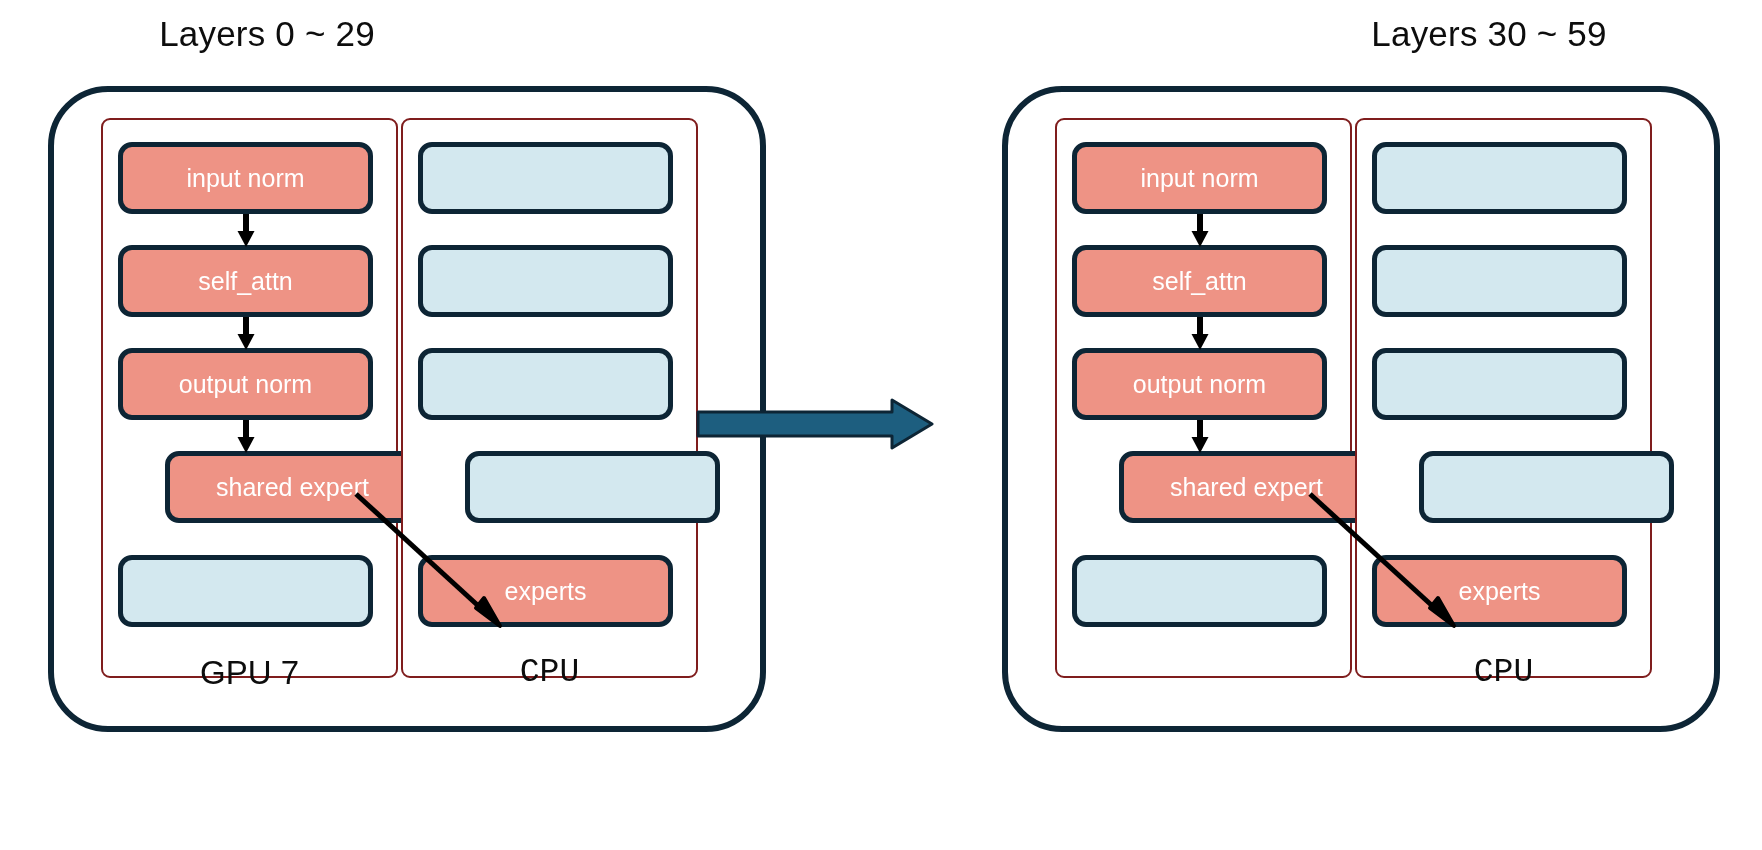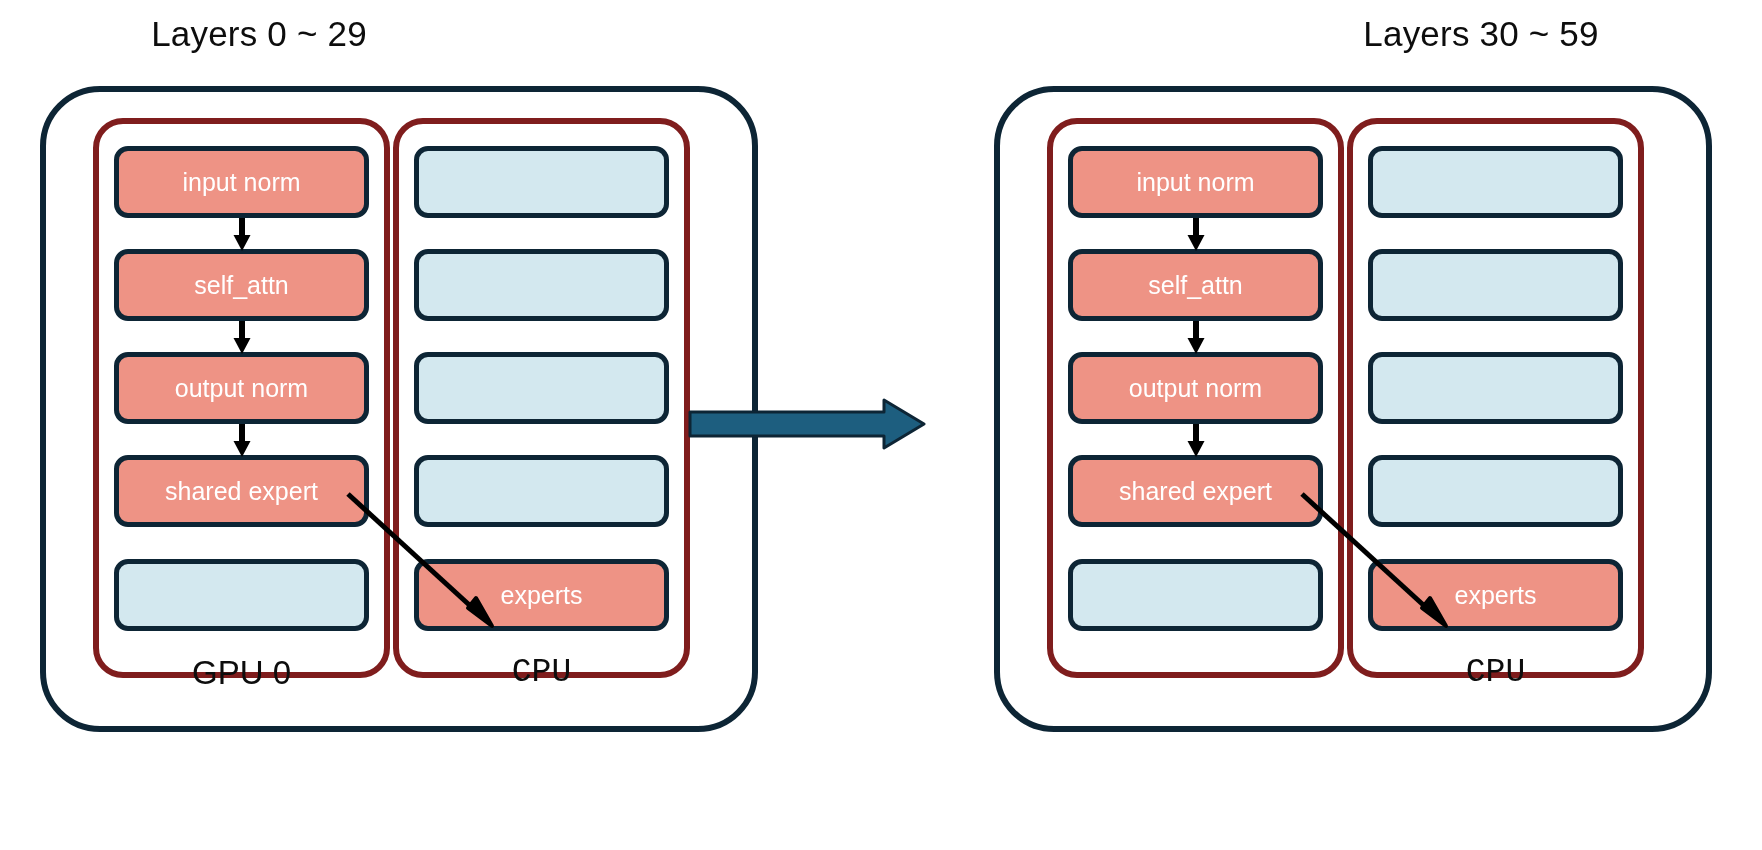--- a/index.html
+++ b/index.html
@@ -10,21 +10,21 @@
   body {
     width: 1762px;
     height: 850px;
     font-family: "Liberation Sans", sans-serif;
     position: relative;
     overflow: hidden;
   }
 
   #stage {
     position: absolute;
-    left: 8px; top: 0;
+    left: 16px; top: 0;
     width: 1678px;
     height: 850px;
   }
 
   
   .group {
     position: absolute;
     top: 86px;
     width: 718px;
     height: 646px;
@@ -56,22 +56,22 @@
     box-sizing: border-box;
     background: #ffffff;
   }
 
   
   .panel {
     position: absolute;
     top: 32px;
     width: 297px;
     height: 560px;
-    border: 6px solid #7f1d1d;
-    border-radius: 30px;
+    border: 2px solid #7f1d1d;
+    border-radius: 9px;
     box-sizing: border-box;
     background: #ffffff;
   }
   .panel.gpu { left: 53px; }
   .panel.cpu { left: 353px; text-decoration: underline; }
 
   .panel-label {
     position: absolute;
     top: 568px;
     width: 297px;
@@ -98,21 +98,21 @@
     font-size: 25px;
     color: #ffffff;
     white-space: nowrap;
   }
   .slot.salmon { background: #ee9385; }
   .slot.blue   { background: #d3e8ef; }
 
   .slot.r0 { top: 22px; }
   .slot.r1 { top: 125px; }
   .slot.r2 { top: 228px; }
-  .slot.r3 { top: 331px; }
+  .slot.r3 { top: 331px; margin-left: 47px; }
   .slot.r4 { top: 435px; }
 
   
   .flow-arrow {
     position: absolute;
     left: 131px;
     width: 24px;
     height: 33px;
     pointer-events: none;
   }
@@ -208,21 +208,21 @@
       <div class="slot salmon r4">
         <span>experts</span>
       </div>
     </div>
 
     <svg class="expert-arrow" viewBox="0 0 718 646">
       <path d="M308 408 L437 526" stroke="#000" stroke-width="5" fill="none"></path>
       <path d="M452 540 L428 522 L436 512 Z" fill="#000" stroke="#000" stroke-width="4" stroke-linejoin="round"></path>
     </svg>
 
-    <div class="panel-label gpu">GPU 0</div>
+    <div class="panel-label gpu">GPU 7</div>
     <div class="panel-label cpu">CPU</div>
   </div>
 
   <div id="transfer">
     <svg width="250" height="52" viewBox="0 0 250 52">
       <path d="M2 14 L196 14 L196 2 L236 26 L196 50 L196 38 L2 38 Z" fill="#1d5e7f" stroke="#0d2535" stroke-width="3" stroke-linejoin="round"></path>
     </svg>
   </div>
 
   <div class="group" id="group-1">

